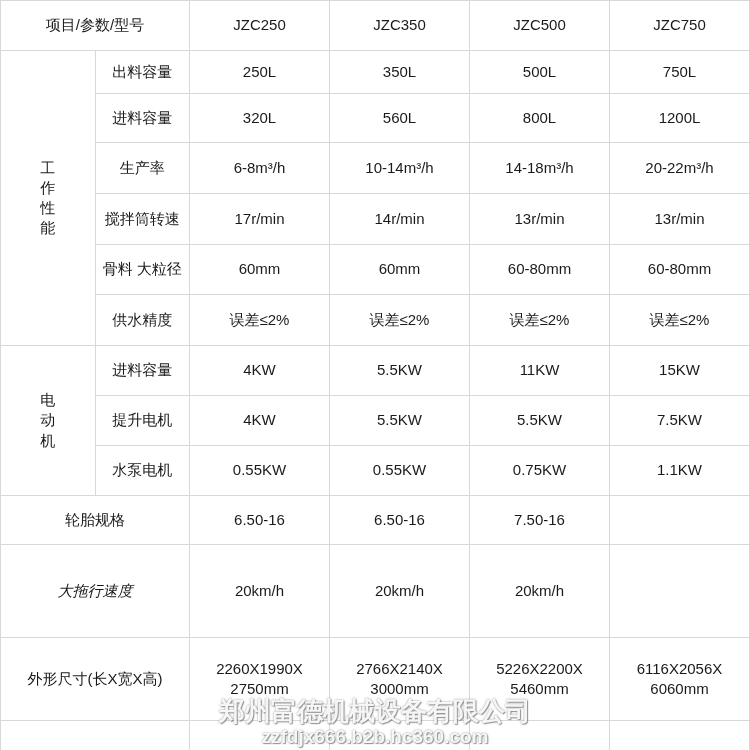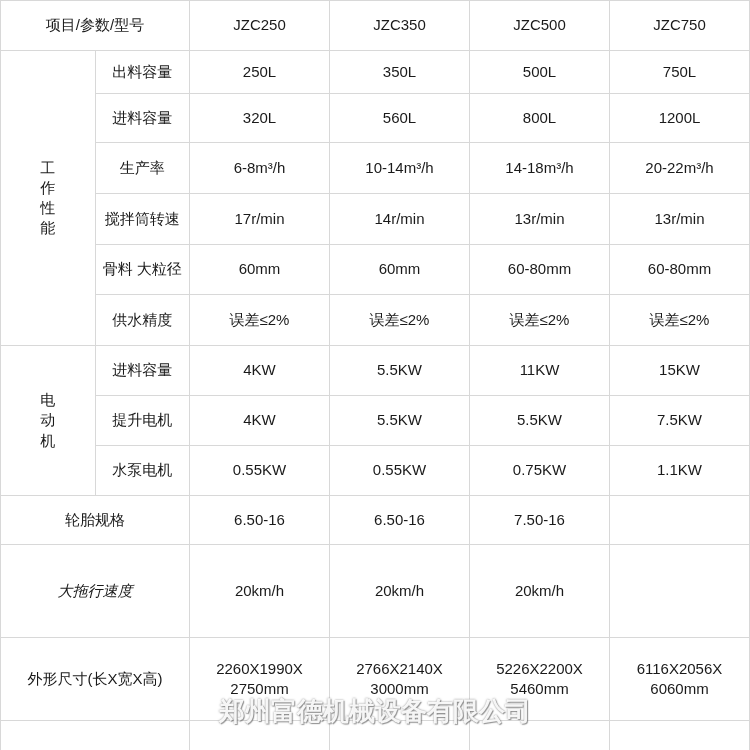--- a/index.html
+++ b/index.html
@@ -225,13 +225,14 @@
       <td class="datacell">1300kg</td>
       <td class="datacell">1950kg</td>
       <td class="datacell">3100kg</td>
       <td class="datacell">4200kg</td>
     </tr>
   </tbody>
 </table>
 
 <div class="watermark">
   <div class="wm-line1">郑州富德机械设备有限公司</div>
+  <div class="wm-line2">zzfdjx666.b2b.hc360.com</div>
 </div>
 
 </body></html>

